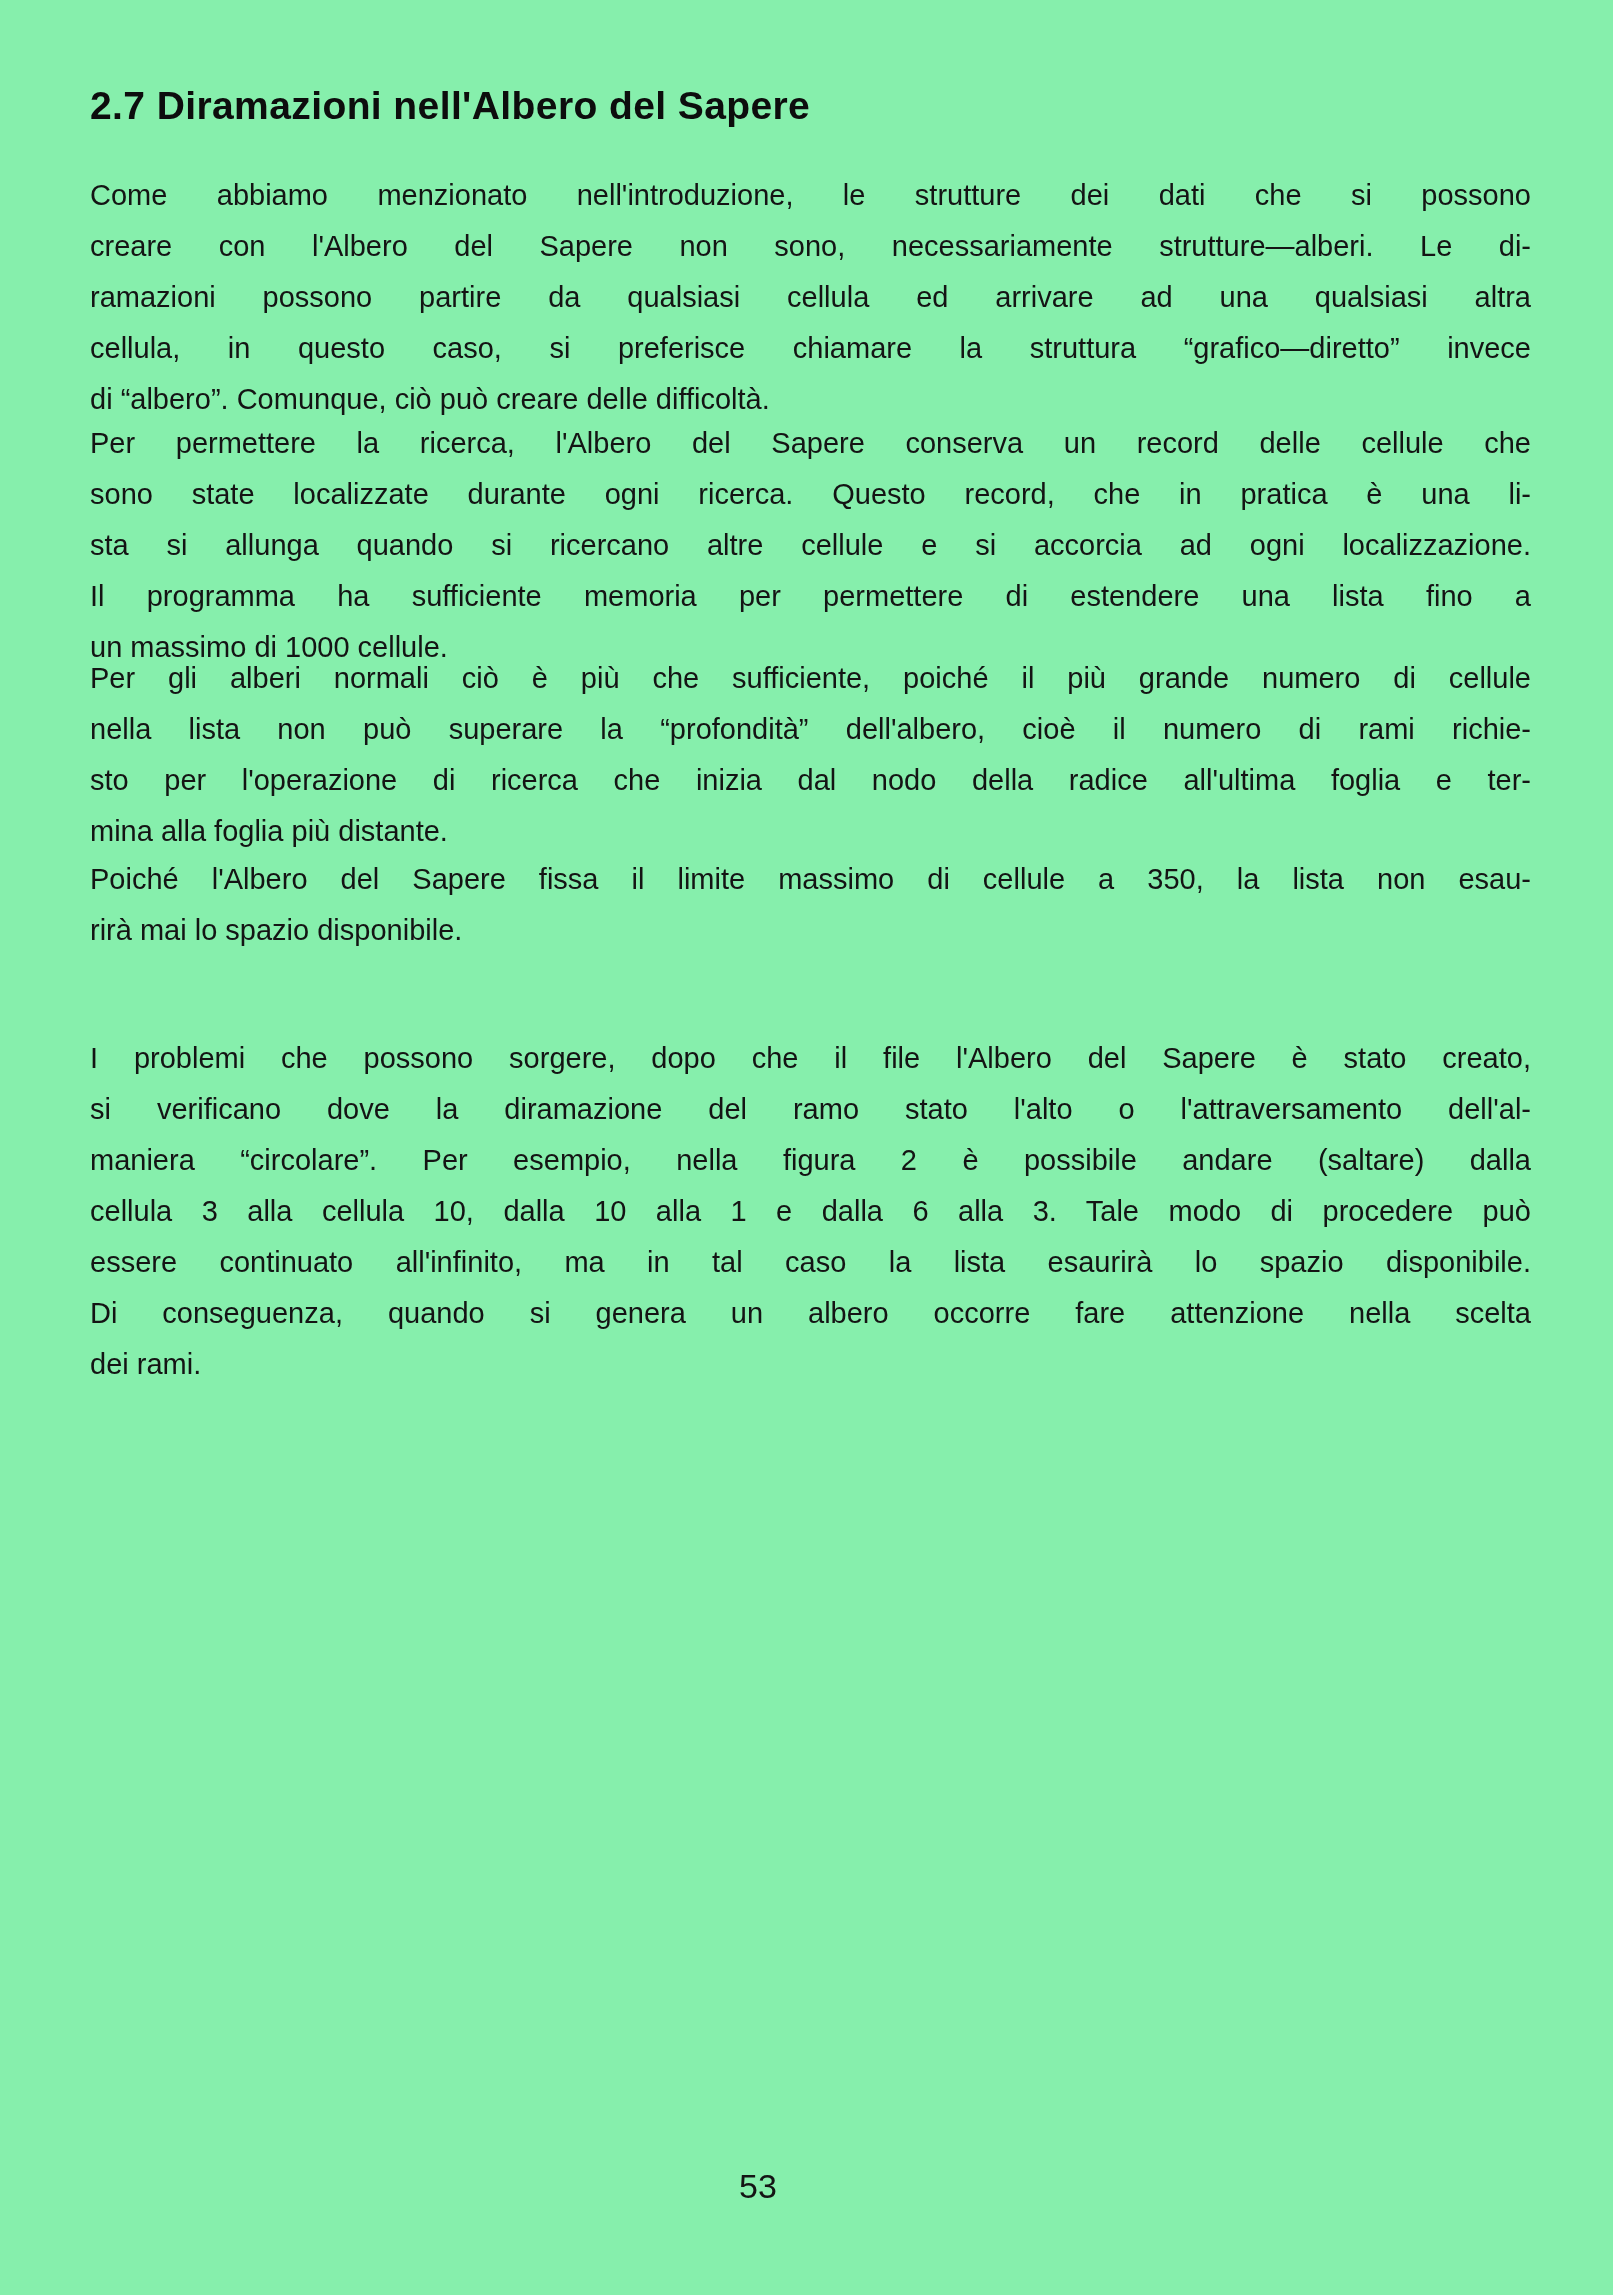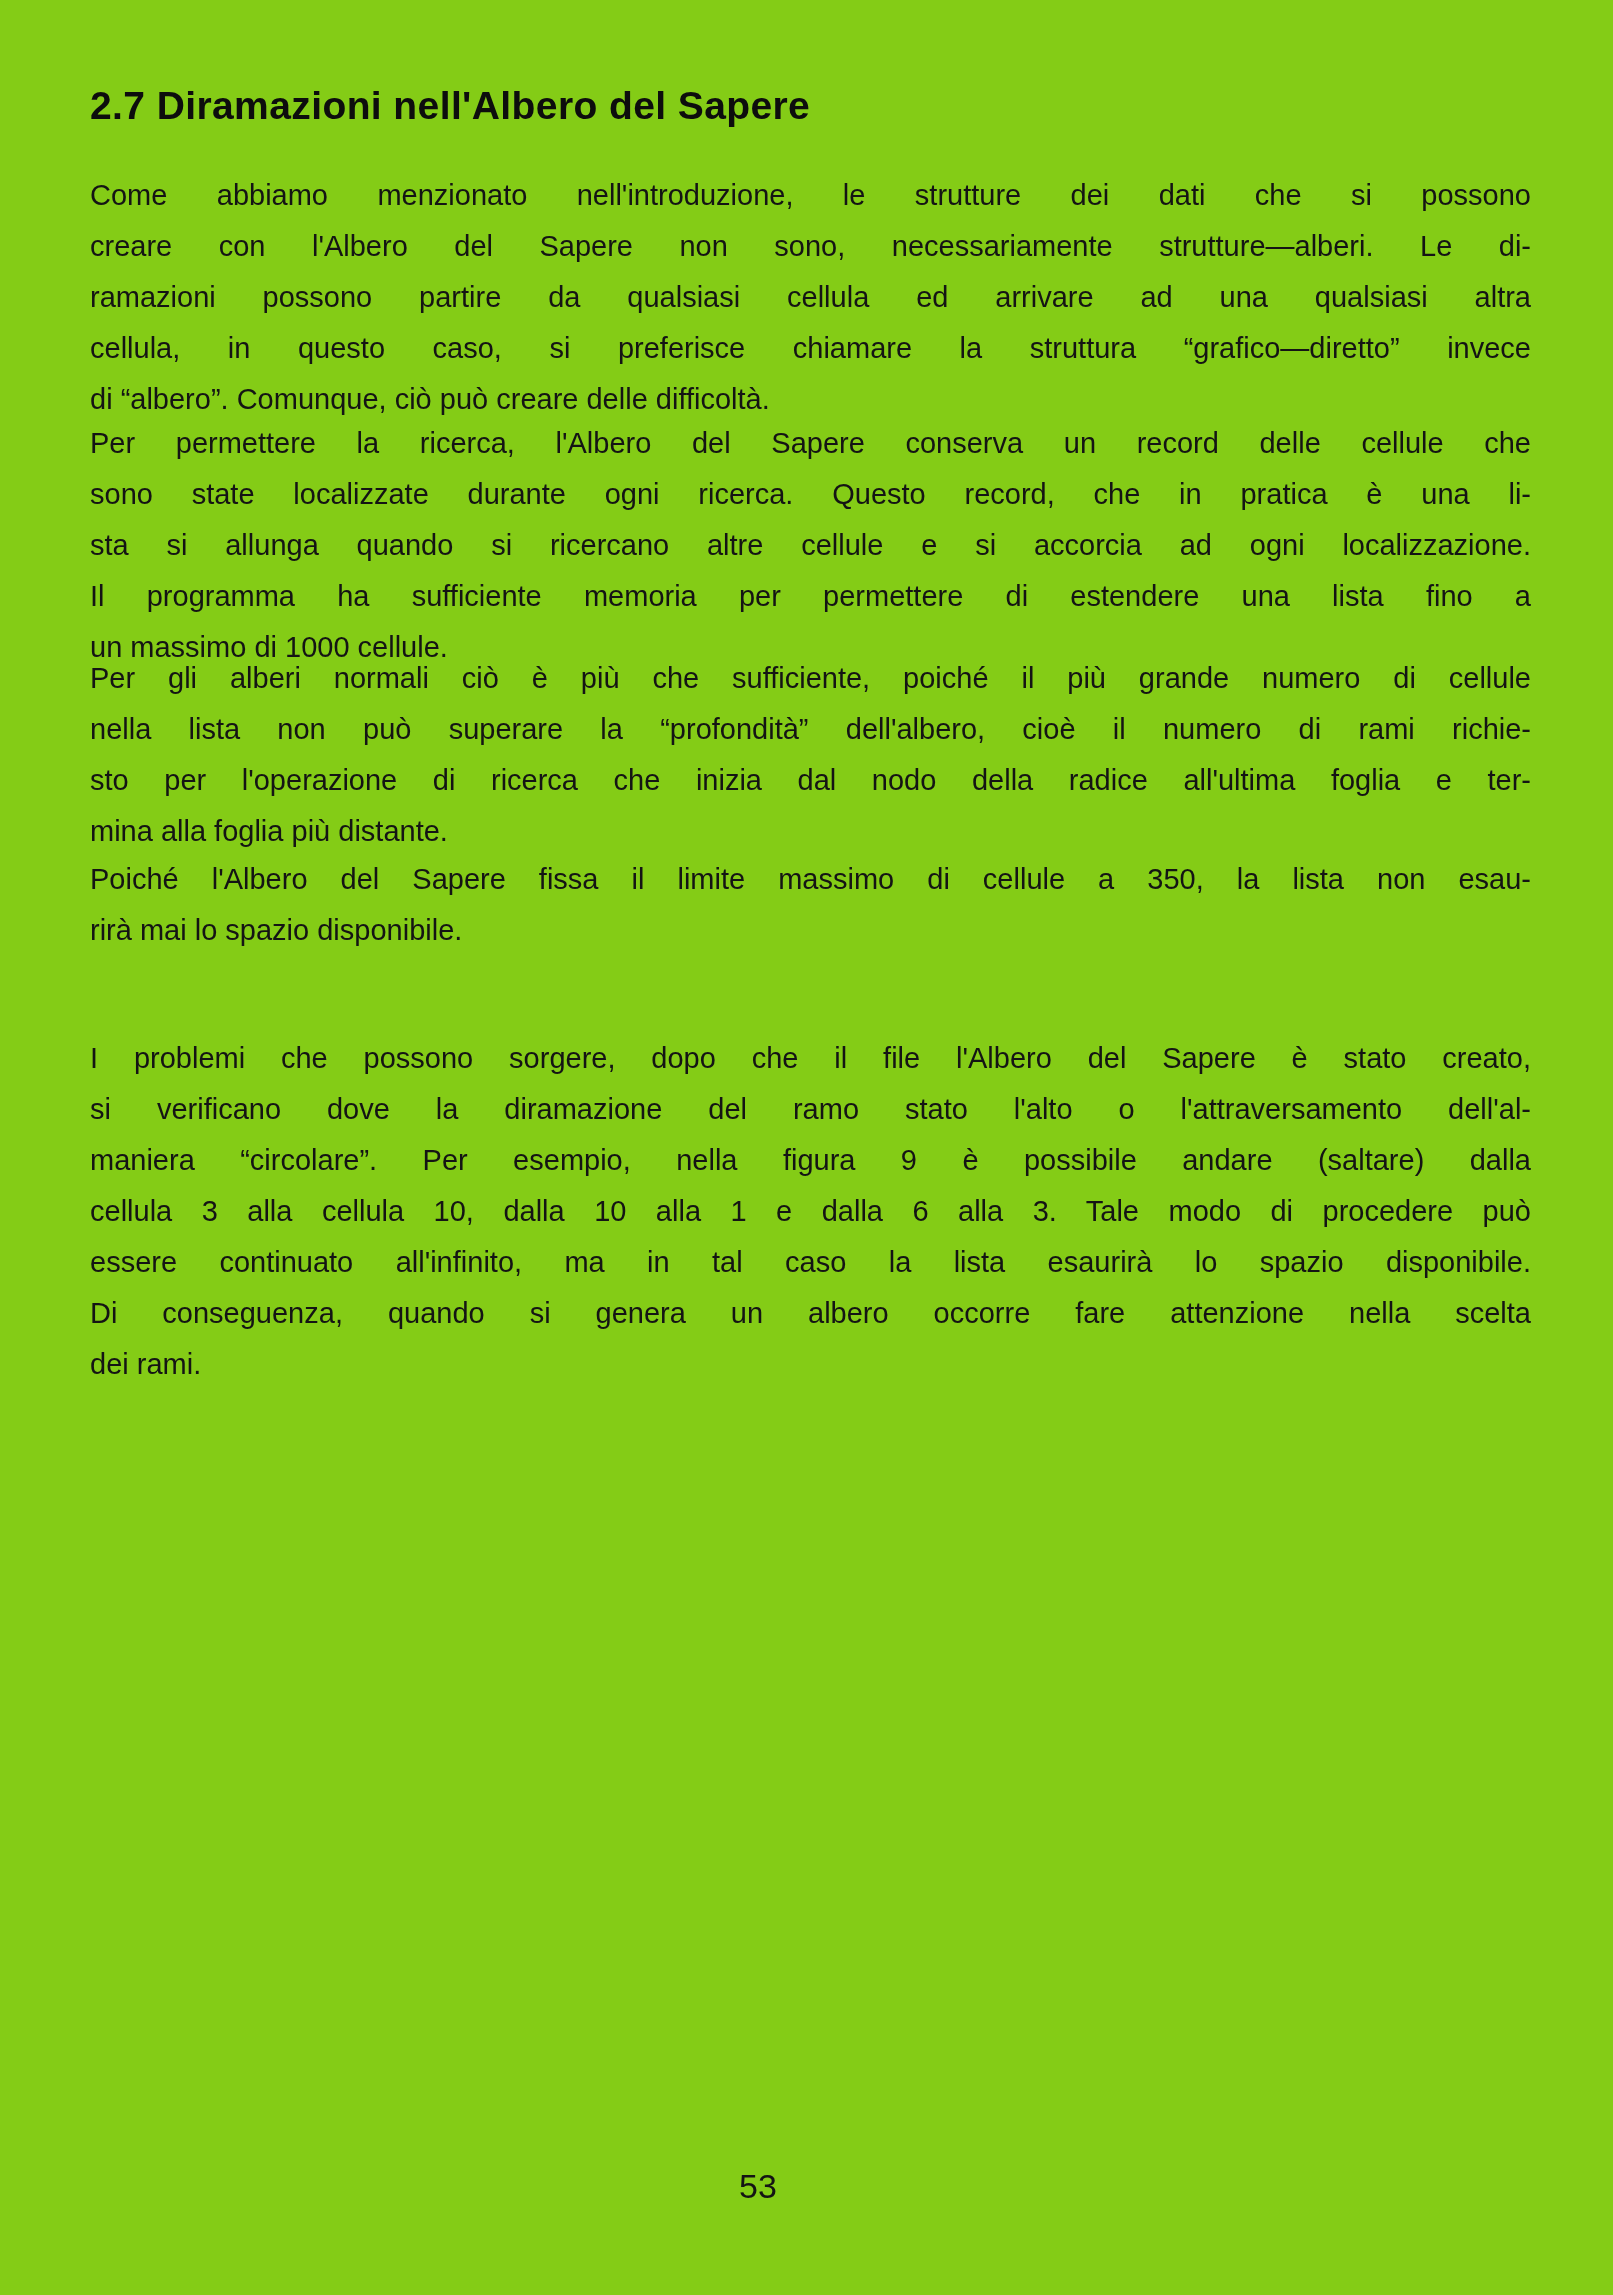--- a/index.html
+++ b/index.html
@@ -4,21 +4,21 @@
 <style>
   html, body {
     margin: 0;
     padding: 0;
     background: #ffffff;
   }
   .page {
     position: relative;
     width: 1613px;
     height: 2295px;
-    background: #84cc16;
+    background: #86efac;
     overflow: hidden;
     font-family: "Liberation Sans", sans-serif;
     color: #121212;
   }
   .title {
     position: absolute;
     top: 80px;
     left: 90px;
     width: 1441px;
     font-size: 39px;
@@ -81,21 +81,21 @@
         <div class="line">sto per l'operazione di ricerca che inizia dal nodo della radice all'ultima foglia e ter-</div>
         <div class="line end">mina alla foglia più distante.</div>
       </div>
       <div class="para" style="top: 854px;">
         <div class="line">Poiché l'Albero del Sapere fissa il limite massimo di cellule a 350, la lista non esau-</div>
         <div class="line end">rirà mai lo spazio disponibile.</div>
       </div>
       <div class="para" style="top: 1033px;">
         <div class="line">I problemi che possono sorgere, dopo che il file l'Albero del Sapere è stato creato,</div>
         <div class="line">si verificano dove la diramazione del ramo stato l'alto o l'attraversamento dell'al-</div>
-        <div class="line">maniera “circolare”. Per esempio, nella figura 9 è possibile andare (saltare) dalla</div>
+        <div class="line">maniera “circolare”. Per esempio, nella figura 2 è possibile andare (saltare) dalla</div>
         <div class="line">cellula 3 alla cellula 10, dalla 10 alla 1 e dalla 6 alla 3. Tale modo di procedere può</div>
         <div class="line">essere continuato all'infinito, ma in tal caso la lista esaurirà lo spazio disponibile.</div>
         <div class="line">Di conseguenza, quando si genera un albero occorre fare attenzione nella scelta</div>
         <div class="line end">dei rami.</div>
       </div>
     </div>
 
   <div class="pageno">53</div>
 </div>
 

